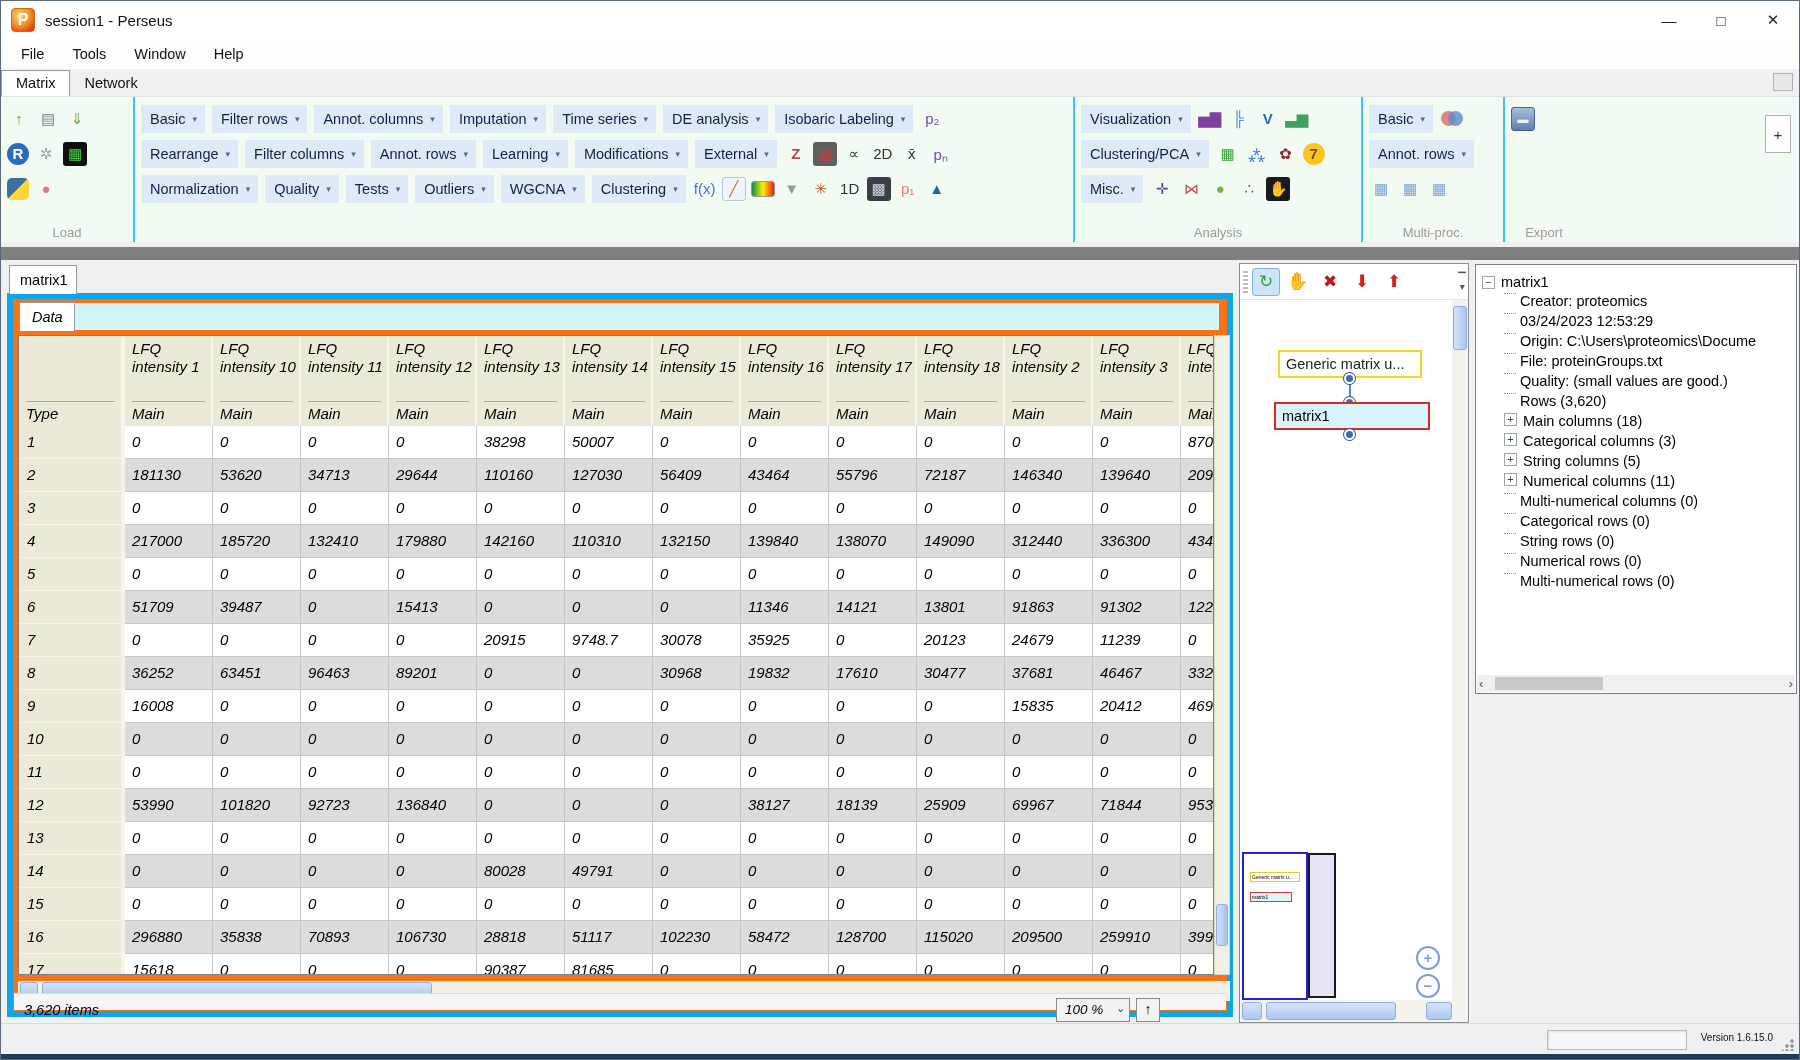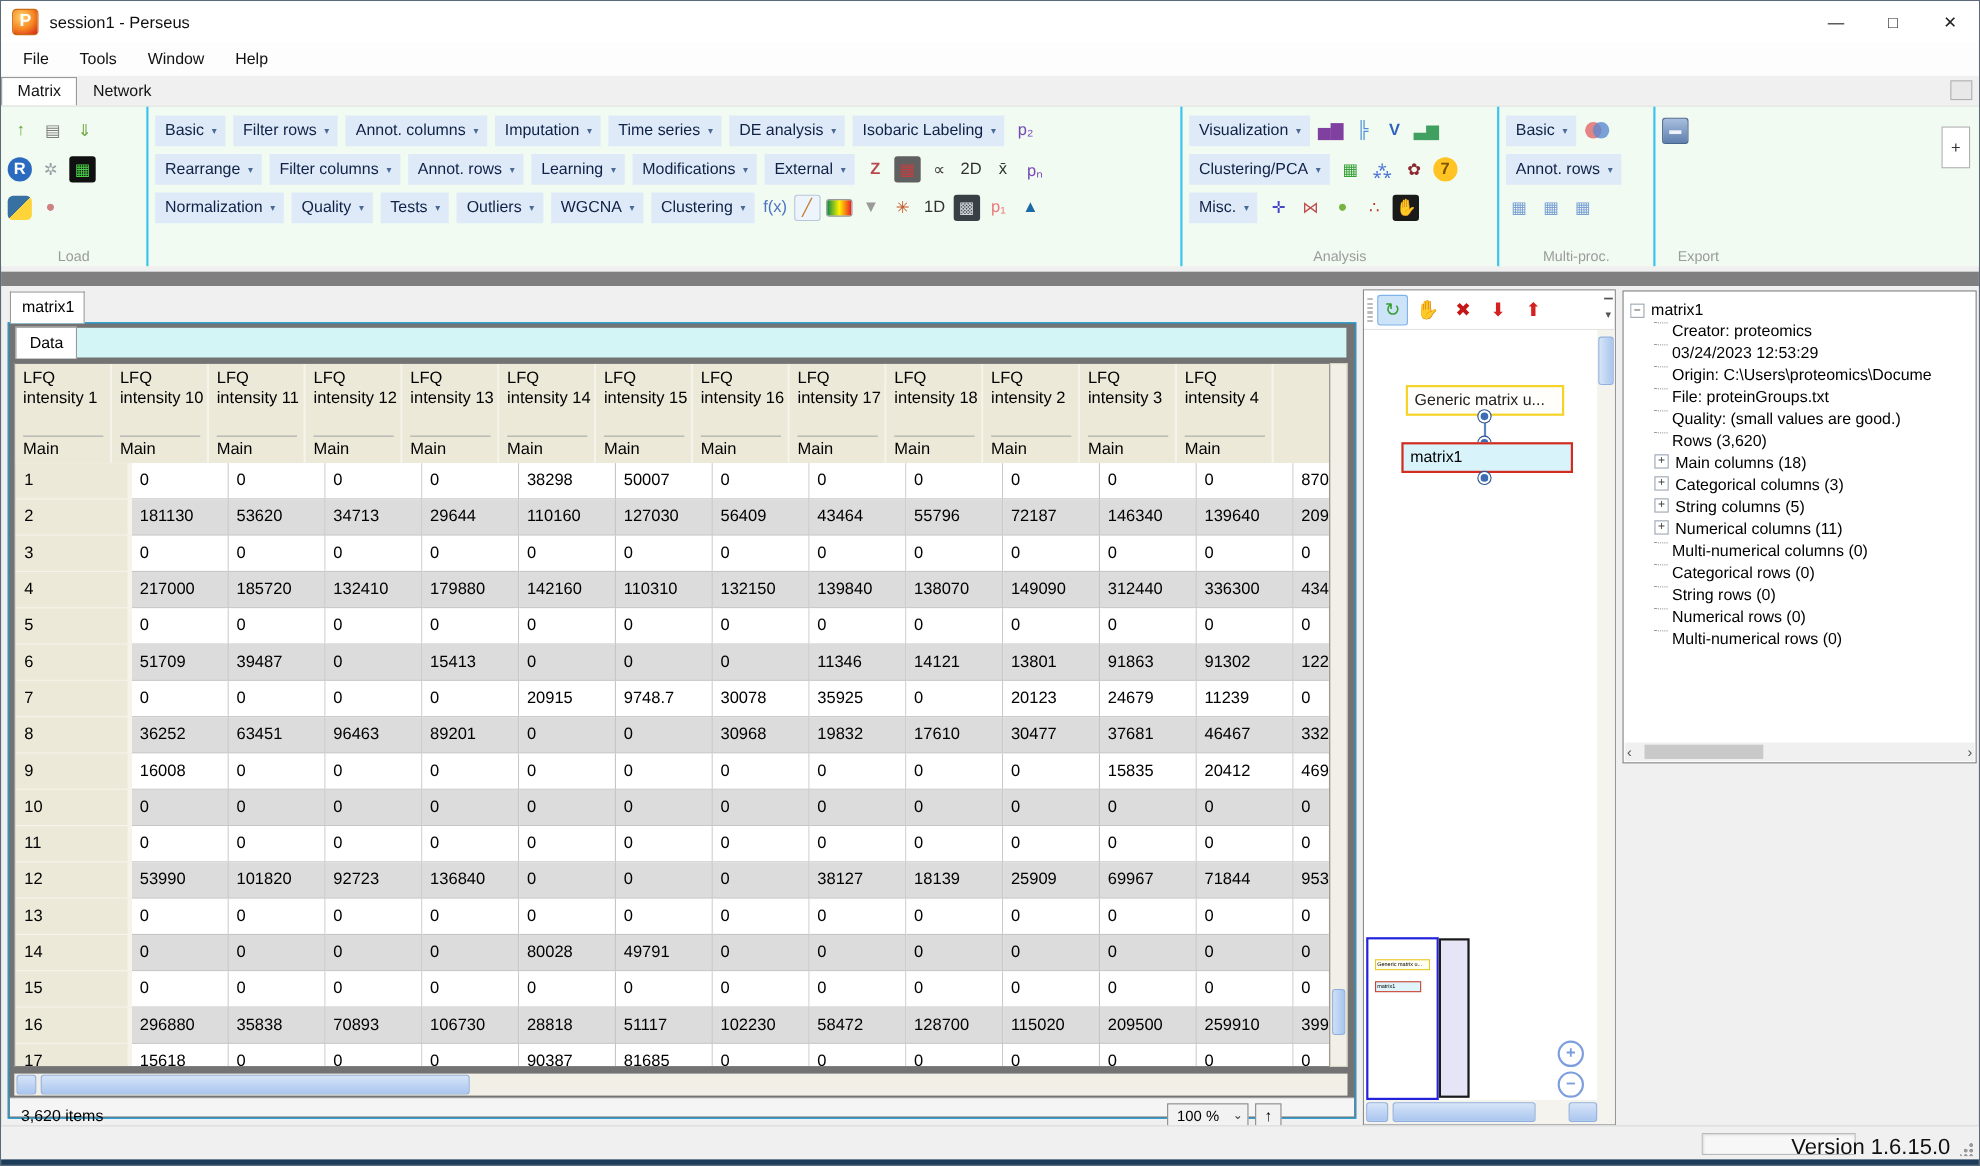--- a/index.html
+++ b/index.html
@@ -52,21 +52,21 @@
   .ribicon.floppy { background:linear-gradient(#a8bede,#5f7fae); border:1px solid #49648c;
                     color:#eef3fb; font-size:11px; }
   #rib-plus { position:absolute; right:8px; top:18px; width:26px; height:38px; background:#fff;
               border:1px solid #b0b0b0; font-size:15px; color:#333; text-align:center; line-height:38px; }
   
   #sepbar { position:absolute; top:246px; left:0; right:0; height:13px; background:#7f7f7f; }
   
   #docpanel { position:absolute; left:6px; top:264px; width:1226px; height:752px; }
   .doctab { position:absolute; left:2px; top:0; width:68px; height:29px; background:#fff;
             border:1px solid #9a9a9a; border-bottom:none; font-size:14.5px; padding:6px 0 0 10px; z-index:2; }
-  .docbody { position:absolute; left:0; top:28px; right:0; bottom:0; background:#737373; border:1px solid #0ea5e9; }
+  .docbody { position:absolute; left:0; top:28px; right:0; bottom:0; background:#f97316; border:6px solid #0ea5e9;font-style:italic; }
   .subtab { position:absolute; left:6px; top:3px; width:56px; height:29px; background:#fff;
             border:1px solid #9a9a9a; border-bottom:none; font-size:14.5px; padding:6px 0 0 12px; z-index:2; }
   .cyanstrip { position:absolute; left:62px; top:4px; right:8px; height:27px; background:#d3f5f6; }
   #gridwrap { position:absolute; left:5px; top:36px; width:1212px; height:640px; }
   #grid { position:absolute; left:0; top:0; width:1196px; height:640px; overflow:hidden;
           border:1px solid #808080; background:#fff; font-size:15px; }
   .hdr { display:flex; background:#ece9d8; }
   .hcell { flex:0 0 88px; width:88px; background:#ece9d8; border-right:2px solid #f6f4ea; padding:4px 0 0 7px; }
   .hcell .nm { height:60px; line-height:18px; overflow:hidden; }
   .hcell .ln { border-top:1px solid #a8a8a8; margin:1px 6px 0 0; }
@@ -142,21 +142,21 @@
   .troot .mk { width:13px; height:13px; border:1px solid #9aa5b1; margin-right:6px; font-size:11px;
                line-height:11px; text-align:center; color:#444; }
   #tree-hscroll { position:absolute; left:1px; right:1px; bottom:1px; height:17px; background:#f0f0f0; }
   #tree-hscroll .la { position:absolute; left:2px; top:1px; font-size:13px; color:#555; }
   #tree-hscroll .ra { position:absolute; right:2px; top:1px; font-size:13px; color:#555; }
   #tree-hscroll .th { position:absolute; left:18px; top:2px; width:108px; height:13px; background:#c9c9c9; }
   
   #statusbar { position:absolute; left:0; right:0; top:1022px; height:33px; background:#f0f0f0; border-top:1px solid #d9d9d9; }
   .sunken { position:absolute; right:112px; top:6px; width:140px; height:20px; background:#f7f7f7;
             border:1px solid #bbb; box-shadow:inset 1px 1px 2px #ddd; }
-  .version { position:absolute; right:26px; top:8px; font-size:20px; color:#111; }
+  .version { position:absolute; right:26px; top:8px; font-size:10px; color:#111; }
   .gripdots { position:absolute; right:5px; bottom:5px; width:12px; height:12px;
       background:radial-gradient(circle 1.5px at 10px 2px,#999 1.5px,transparent 2px),
                  radial-gradient(circle 1.5px at 10px 7px,#999 1.5px,transparent 2px),
                  radial-gradient(circle 1.5px at 5px 7px,#999 1.5px,transparent 2px),
                  radial-gradient(circle 1.5px at 10px 12px,#999 1.5px,transparent 2px),
                  radial-gradient(circle 1.5px at 5px 12px,#999 1.5px,transparent 2px),
                  radial-gradient(circle 1.5px at 0px 12px,#999 1.5px,transparent 2px); }
   #bottomstrip { position:absolute; left:0; right:0; bottom:0; height:5px; background:#1d3c5a; }
 </style>
 </head>
@@ -370,20 +370,25 @@
 <div id="sepbar"></div>
 
 <div id="docpanel">
   <div class="doctab">matrix1</div>
   <div class="docbody">
     <div class="subtab">Data</div>
     <div class="cyanstrip"></div>
     <div id="gridwrap">
       <div id="grid">
           <div class="hdr">
+            <div class="hcell corner">
+              <div class="nm"></div>
+              <div class="ln"></div>
+              <div class="sub">Type</div>
+            </div>
             <div class="hcell">
               <div class="nm">LFQ intensity 1</div>
               <div class="ln"></div>
               <div class="sub">Main</div>
             </div>
             <div class="hcell">
               <div class="nm">LFQ intensity 10</div>
               <div class="ln"></div>
               <div class="sub">Main</div>
             </div>

